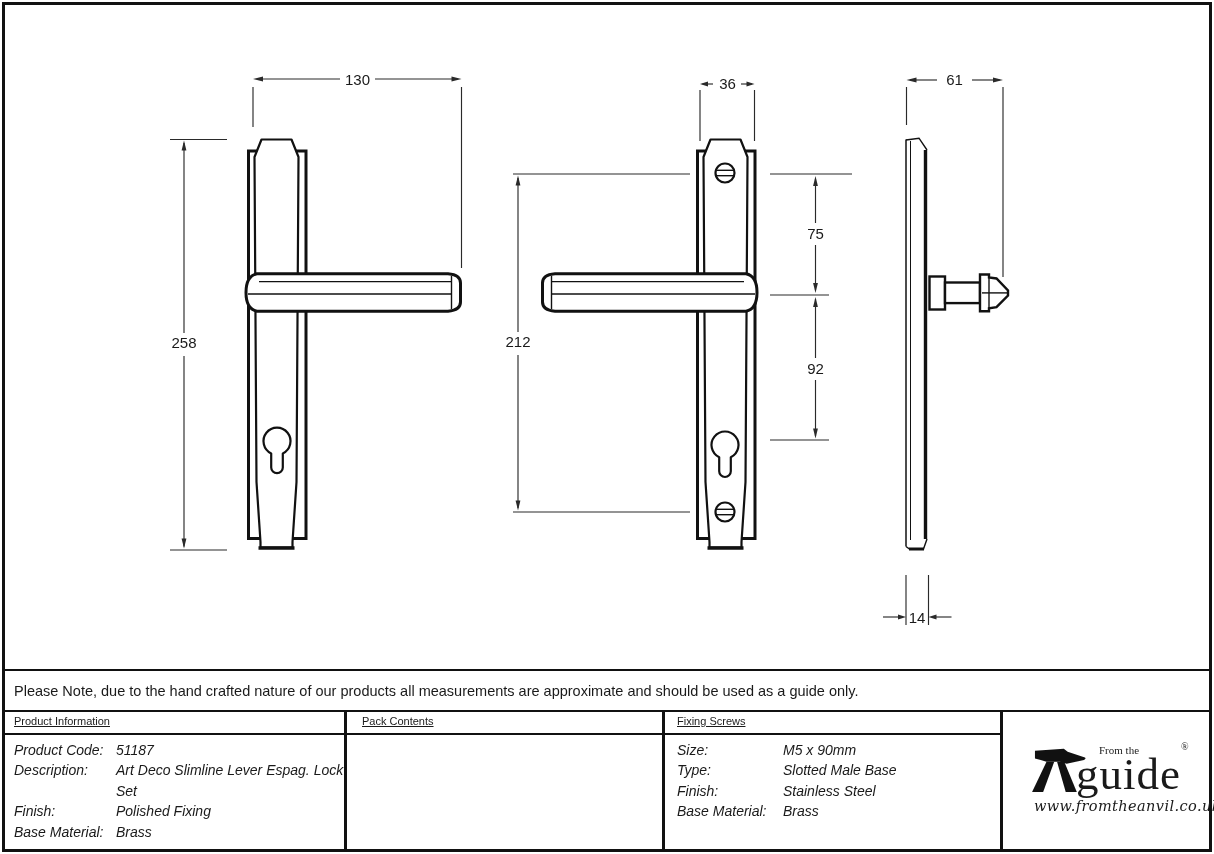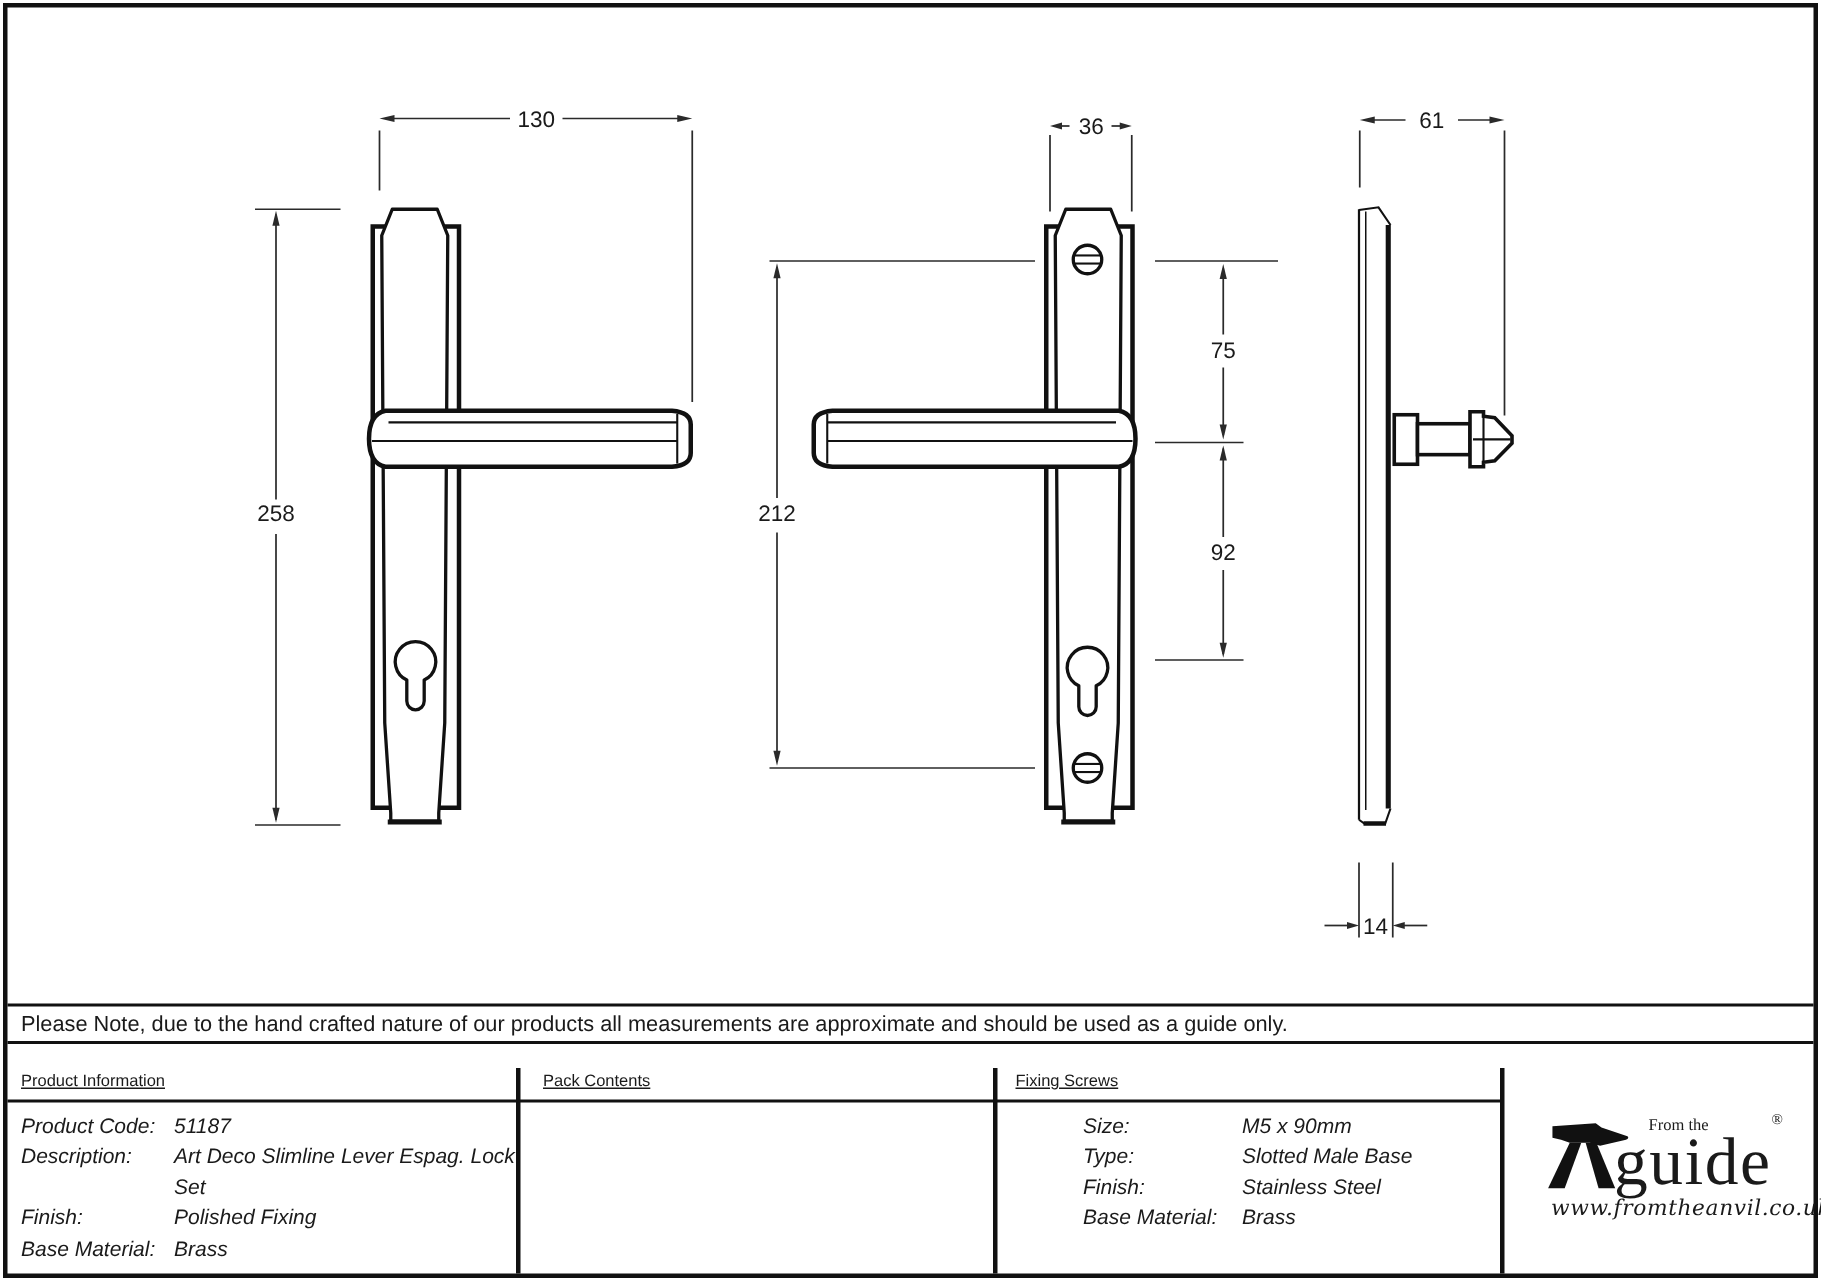--- a/index.html
+++ b/index.html
@@ -5,38 +5,38 @@
   html,body{margin:0;padding:0;}
   body{
     width:1214px;height:854px;position:relative;background:#ffffff;
     font-family:"Liberation Sans", sans-serif;color:#1a1a1a;overflow:hidden;
   }
   .page-border{position:absolute;left:2px;top:2px;width:1204px;height:844px;
     border:3px solid #111;}
   .drawing-svg{position:absolute;left:0;top:0;}
 
   
-  .note-box{position:absolute;left:5px;right:5px;top:669px;height:27px;
+  .note-box{position:absolute;left:5px;right:5px;top:669px;height:43px;
     border-top:2.6px solid #111;border-bottom:2.6px solid #111;box-sizing:border-box;
     display:flex;align-items:center;padding-left:9px;font-size:14.5px;}
 
   
   .spec-table{position:absolute;left:5px;right:5px;top:712px;bottom:5px;}
   .vline{position:absolute;top:0;bottom:0;width:2.6px;background:#111;}
   .v1{left:339px}.v2{left:657px}.v3{left:995px}
   .header-underline{position:absolute;left:0;top:20.8px;width:995px;height:2.6px;background:#111;}
   .th{position:absolute;top:3px;font-size:11px;text-decoration:underline;}
   .th1{left:9px}.th2{left:357px}.th3{left:672px}
   .col{position:absolute;top:28px;font-size:14px;line-height:20.4px;font-style:italic;}
   .col-product{left:9px;width:330px}
   .col-pack{left:357px;width:295px}
   .col-fix{left:672px;width:318px}
   .kv{display:flex;align-items:flex-start;}
   .col-product .kv .k{width:102px;flex:none;}
-  .col-fix .kv .k{width:106px;flex:none;margin-left:45px;}
+  .col-fix .kv .k{width:106px;flex:none;}
   .col-product .kv .v{width:228px;}
 
   
   .logo-cell{position:absolute;left:995px;right:0;top:0;bottom:0;}
   .logo{position:absolute;left:0;top:0;right:0;bottom:0;}
   .anvil-a{position:absolute;left:30px;top:33px;width:58px;height:50px;}
   .brand-rest{position:absolute;left:76px;top:40px;font-family:"Liberation Serif",serif;
     font-size:45px;line-height:1;letter-spacing:1px;}
   .from-the{position:absolute;left:99px;top:32px;font-family:"Liberation Serif",serif;font-size:11px;text-align:center;}
   .registered{position:absolute;left:181px;top:29px;font-family:"Liberation Serif",serif;font-size:10px;}

